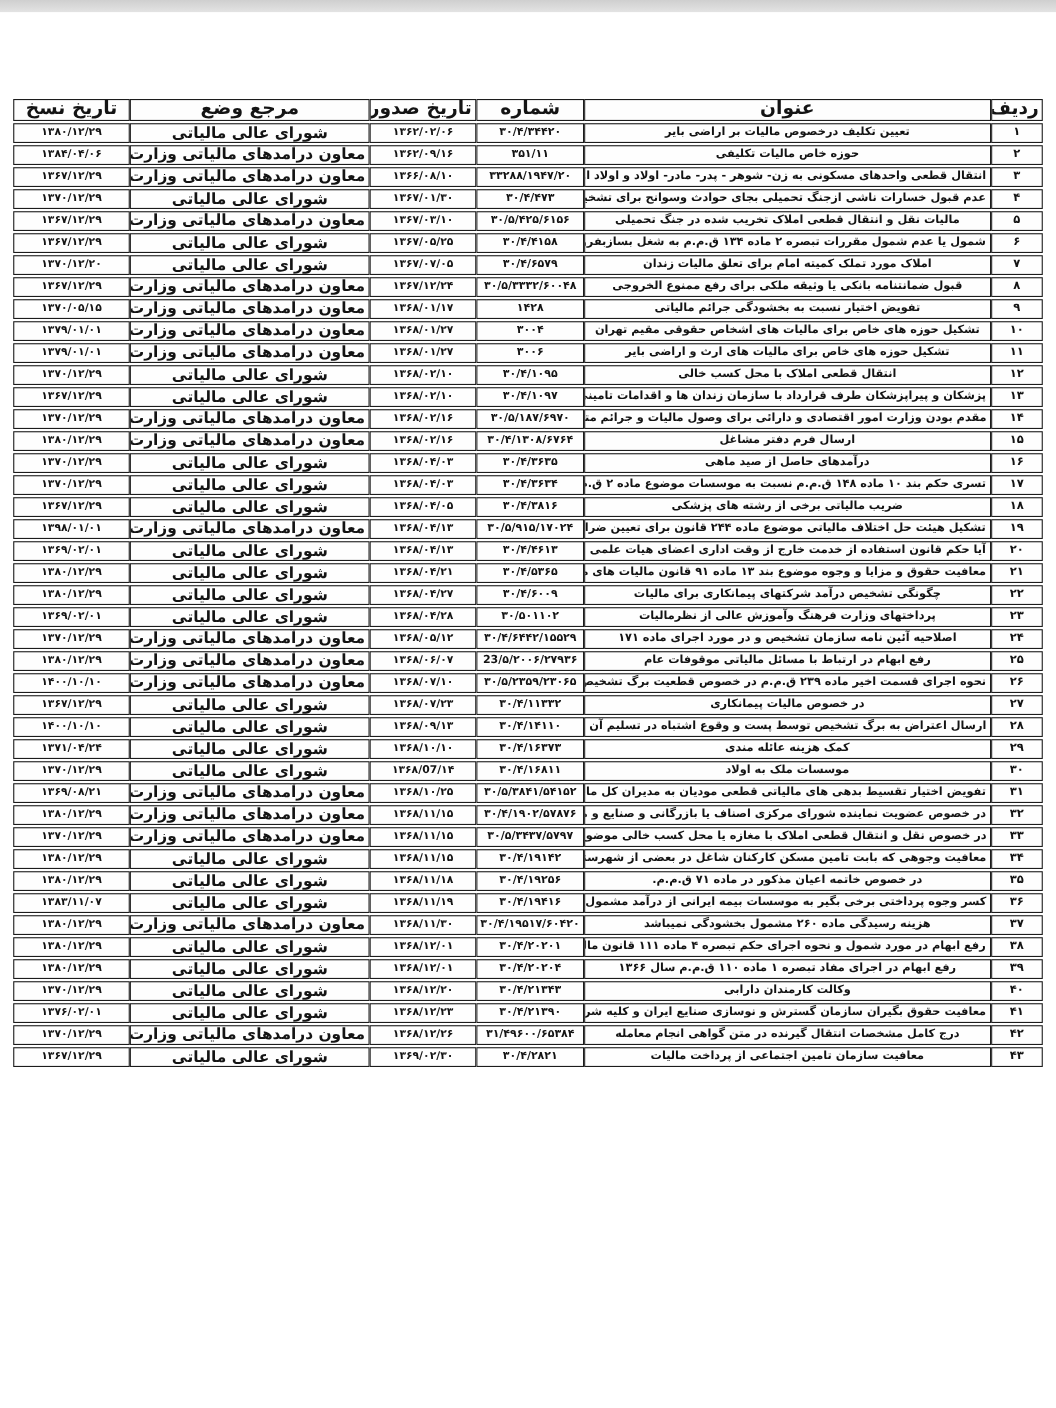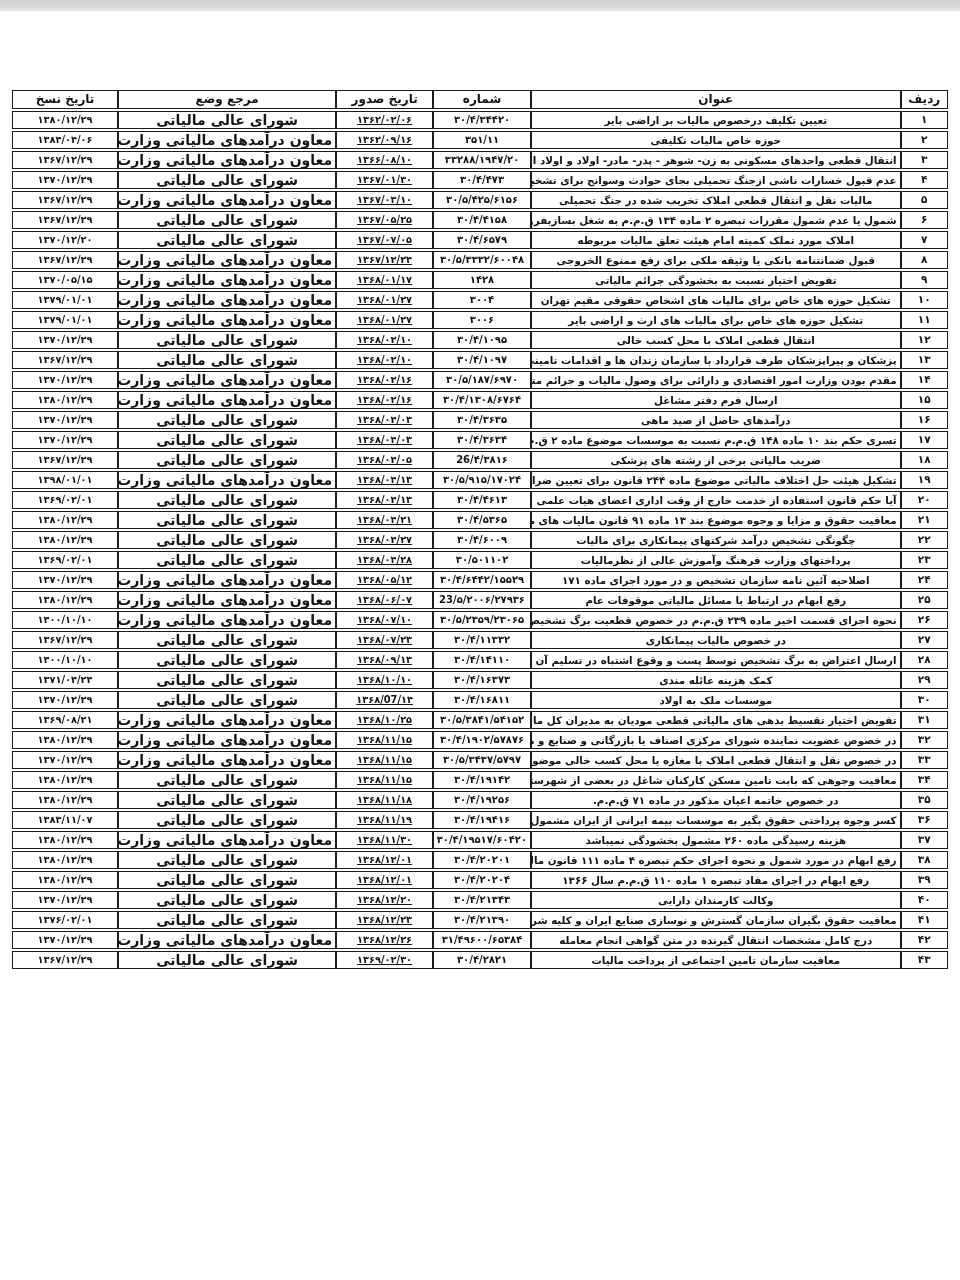--- a/index.html
+++ b/index.html
@@ -32,33 +32,33 @@
     text-align:center;
     vertical-align:middle;
     font-weight:700;
     color:#141414;
     white-space:nowrap;
     overflow:hidden;
     background:#fefefe;
     line-height:1.05;
   }
   table.doc th{
-    font-size:12px;
+    font-size:17px;
     height:17px;
   }
   col.c-radif{width:47px;}
   col.c-title{width:366px;}
   col.c-number{width:97px;}
   col.c-issue{width:96px;}
   col.c-authority{width:216px;}
   col.c-repeal{width:105px;}
   td.cell-radif{font-size:10.5px;}
   td.cell-title{font-size:10.3px;margin-top:40px;}
   td.cell-number{font-size:10px;letter-spacing:.2px;}
-  td.cell-issue_date{font-size:9.8px;text-decoration:underline;}
+  td.cell-issue_date{font-size:9.8px;}
   td.cell-authority{font-size:14px;}
   td.cell-repeal_date{font-size:9.8px;margin-left:13px;}
 </style>
 </head>
 <body>
 
 <div class="top-band"></div>
 
 <div class="sheet">
   <table class="doc">
@@ -124,21 +124,21 @@
         <tr>
           <td class="cell-radif">۶</td>
           <td class="cell-title">شمول یا عدم شمول مقررات تبصره ۲ ماده ۱۳۴ ق.م.م به شغل بسازبفروشی</td>
           <td class="cell-number">۳۰/۴/۴۱۵۸</td>
           <td class="cell-issue_date">۱۳۶۷/۰۵/۲۵</td>
           <td class="cell-authority">شورای عالی مالیاتی</td>
           <td class="cell-repeal_date">۱۳۶۷/۱۲/۲۹</td>
         </tr>
         <tr>
           <td class="cell-radif">۷</td>
-          <td class="cell-title">املاک مورد تملک کمیته امام هیئت تعلق مالیات مربوطه</td>
+          <td class="cell-title">املاک مورد تملک کمیته امام برای تعلق مالیات زندان</td>
           <td class="cell-number">۳۰/۴/۶۵۷۹</td>
           <td class="cell-issue_date">۱۳۶۷/۰۷/۰۵</td>
           <td class="cell-authority">شورای عالی مالیاتی</td>
           <td class="cell-repeal_date">۱۳۷۰/۱۲/۲۰</td>
         </tr>
         <tr>
           <td class="cell-radif">۸</td>
           <td class="cell-title">قبول ضمانتنامه بانکی یا وثیقه ملکی برای رفع ممنوع الخروجی</td>
           <td class="cell-number">۳۰/۵/۳۳۳۲/۶۰۰۴۸</td>
           <td class="cell-issue_date">۱۳۶۷/۱۲/۲۴</td>
@@ -213,21 +213,21 @@
           <td class="cell-radif">۱۷</td>
           <td class="cell-title">تسری حکم بند ۱۰ ماده ۱۴۸ ق.م.م نسبت به موسسات موضوع ماده ۲ ق.م.م</td>
           <td class="cell-number">۳۰/۴/۳۶۳۴</td>
           <td class="cell-issue_date">۱۳۶۸/۰۴/۰۳</td>
           <td class="cell-authority">شورای عالی مالیاتی</td>
           <td class="cell-repeal_date">۱۳۷۰/۱۲/۲۹</td>
         </tr>
         <tr>
           <td class="cell-radif">۱۸</td>
           <td class="cell-title">ضریب مالیاتی برخی از رشته های پزشکی</td>
-          <td class="cell-number">26/۴/۳۸۱۶</td>
+          <td class="cell-number">۳۰/۴/۳۸۱۶</td>
           <td class="cell-issue_date">۱۳۶۸/۰۴/۰۵</td>
           <td class="cell-authority">شورای عالی مالیاتی</td>
           <td class="cell-repeal_date">۱۳۶۷/۱۲/۲۹</td>
         </tr>
         <tr>
           <td class="cell-radif">۱۹</td>
           <td class="cell-title">تشکیل هیئت حل اختلاف مالیاتی موضوع ماده ۲۴۴ قانون برای تعیین ضرایب</td>
           <td class="cell-number">۳۰/۵/۹۱۵/۱۷۰۲۴</td>
           <td class="cell-issue_date">۱۳۶۸/۰۴/۱۳</td>
           <td class="cell-authority">معاون درآمدهای مالیاتی وزارت امور اقتصادی و دارایی</td>
@@ -356,21 +356,21 @@
         <tr>
           <td class="cell-radif">۳۵</td>
           <td class="cell-title">در خصوص خاتمه اعیان مذکور در ماده ۷۱ ق.م.م.</td>
           <td class="cell-number">۳۰/۴/۱۹۲۵۶</td>
           <td class="cell-issue_date">۱۳۶۸/۱۱/۱۸</td>
           <td class="cell-authority">شورای عالی مالیاتی</td>
           <td class="cell-repeal_date">۱۳۸۰/۱۲/۲۹</td>
         </tr>
         <tr>
           <td class="cell-radif">۳۶</td>
-          <td class="cell-title">کسر وجوه پرداختی حقوق بگیر به موسسات بیمه ایرانی از ایران مشمول</td>
+          <td class="cell-title">کسر وجوه پرداختی برخی بگیر به موسسات بیمه ایرانی از درآمد مشمول</td>
           <td class="cell-number">۳۰/۴/۱۹۴۱۶</td>
           <td class="cell-issue_date">۱۳۶۸/۱۱/۱۹</td>
           <td class="cell-authority">شورای عالی مالیاتی</td>
           <td class="cell-repeal_date">۱۳۸۳/۱۱/۰۷</td>
         </tr>
         <tr>
           <td class="cell-radif">۳۷</td>
           <td class="cell-title">هزینه رسیدگی ماده ۲۶۰ مشمول بخشودگی نمیباشد</td>
           <td class="cell-number">۳۰/۴/۱۹۵۱۷/۶۰۴۲۰</td>
           <td class="cell-issue_date">۱۳۶۸/۱۱/۳۰</td>

